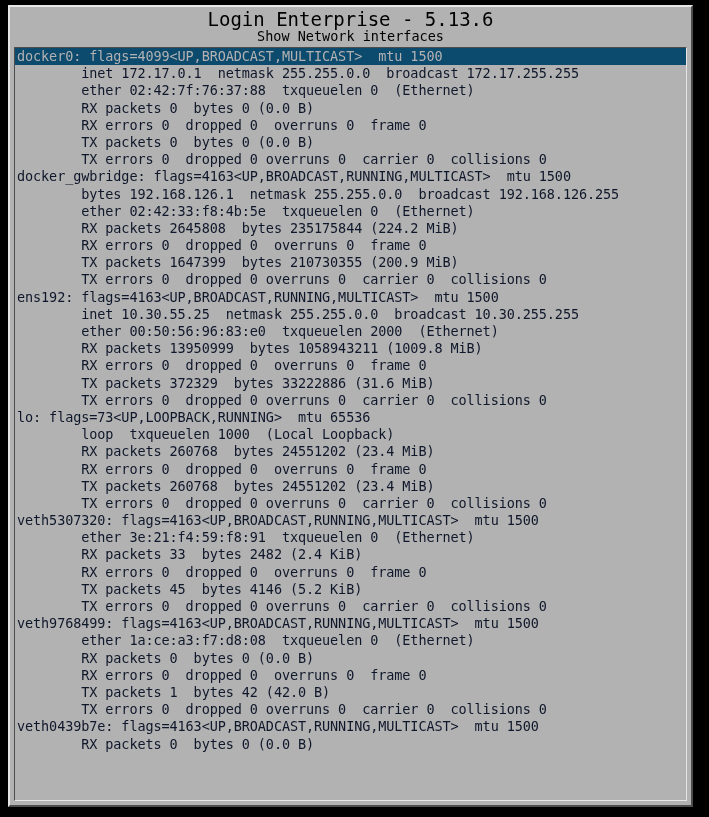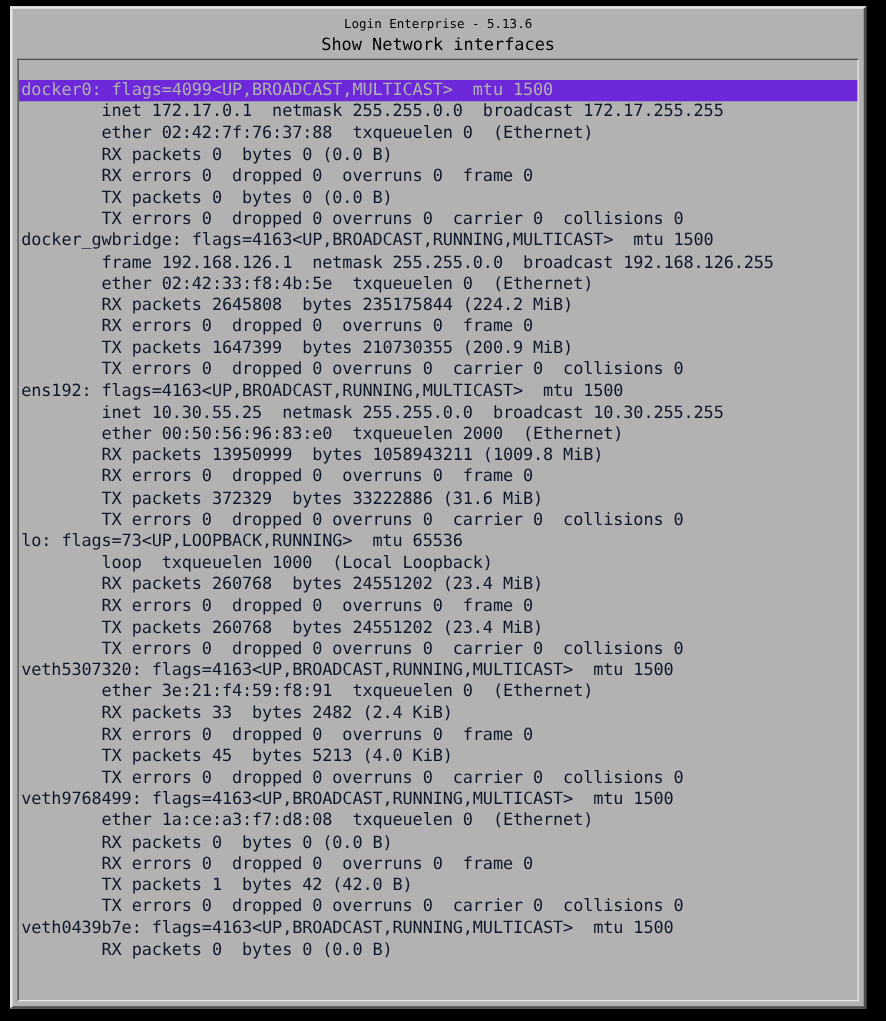--- a/index.html
+++ b/index.html
@@ -29,21 +29,21 @@
     background: #b2b2b2;
     border-top: 2px solid #e6e6e6;
     border-left: 2px solid #e6e6e6;
     border-right: 2px solid #4d4d4d;
     border-bottom: 2px solid #4d4d4d;
     box-sizing: border-box;
     color: #000000;
   }
   .title {
     text-align: center;
-    font-size: 10px;
+    font-size: 19px;
     line-height: 17px;
     padding-top: 4px;
     letter-spacing: 0px;
     white-space: pre;
   }
   .subtitle {
     text-align: center;
     font-size: 13.5px;
     line-height: 17px;
     white-space: pre;
@@ -64,42 +64,41 @@
   .row {
     font-size: 13.5px;
     line-height: 17.2px;
     height: 17.2px;
     white-space: pre;
     padding-left: 2px;
     color: #0f172a;
     letter-spacing: -0.1px;
   }
   .row.selected {
-    background: #6d28d9;
+    background: #0c4a6e;
     color: #b2b2b2;
-    margin-top: 16px;
   }
 </style>
 </head>
 <body>
 
 <div id="screen">
   <div id="dialog">
     <div class="title">Login Enterprise - 5.13.6</div>
     <div class="subtitle">Show Network interfaces</div>
     <div id="listbox">
         <div class="row selected">docker0: flags=4099&lt;UP,BROADCAST,MULTICAST&gt;  mtu 1500</div>
         <div class="row">        inet 172.17.0.1  netmask 255.255.0.0  broadcast 172.17.255.255</div>
         <div class="row">        ether 02:42:7f:76:37:88  txqueuelen 0  (Ethernet)</div>
         <div class="row">        RX packets 0  bytes 0 (0.0 B)</div>
         <div class="row">        RX errors 0  dropped 0  overruns 0  frame 0</div>
         <div class="row">        TX packets 0  bytes 0 (0.0 B)</div>
         <div class="row">        TX errors 0  dropped 0 overruns 0  carrier 0  collisions 0</div>
         <div class="row">docker_gwbridge: flags=4163&lt;UP,BROADCAST,RUNNING,MULTICAST&gt;  mtu 1500</div>
-        <div class="row">        frame 192.168.126.1  netmask 255.255.0.0  broadcast 192.168.126.255</div>
+        <div class="row">        bytes 192.168.126.1  netmask 255.255.0.0  broadcast 192.168.126.255</div>
         <div class="row">        ether 02:42:33:f8:4b:5e  txqueuelen 0  (Ethernet)</div>
         <div class="row">        RX packets 2645808  bytes 235175844 (224.2 MiB)</div>
         <div class="row">        RX errors 0  dropped 0  overruns 0  frame 0</div>
         <div class="row">        TX packets 1647399  bytes 210730355 (200.9 MiB)</div>
         <div class="row">        TX errors 0  dropped 0 overruns 0  carrier 0  collisions 0</div>
         <div class="row">ens192: flags=4163&lt;UP,BROADCAST,RUNNING,MULTICAST&gt;  mtu 1500</div>
         <div class="row">        inet 10.30.55.25  netmask 255.255.0.0  broadcast 10.30.255.255</div>
         <div class="row">        ether 00:50:56:96:83:e0  txqueuelen 2000  (Ethernet)</div>
         <div class="row">        RX packets 13950999  bytes 1058943211 (1009.8 MiB)</div>
         <div class="row">        RX errors 0  dropped 0  overruns 0  frame 0</div>
@@ -108,21 +107,21 @@
         <div class="row">lo: flags=73&lt;UP,LOOPBACK,RUNNING&gt;  mtu 65536</div>
         <div class="row">        loop  txqueuelen 1000  (Local Loopback)</div>
         <div class="row">        RX packets 260768  bytes 24551202 (23.4 MiB)</div>
         <div class="row">        RX errors 0  dropped 0  overruns 0  frame 0</div>
         <div class="row">        TX packets 260768  bytes 24551202 (23.4 MiB)</div>
         <div class="row">        TX errors 0  dropped 0 overruns 0  carrier 0  collisions 0</div>
         <div class="row">veth5307320: flags=4163&lt;UP,BROADCAST,RUNNING,MULTICAST&gt;  mtu 1500</div>
         <div class="row">        ether 3e:21:f4:59:f8:91  txqueuelen 0  (Ethernet)</div>
         <div class="row">        RX packets 33  bytes 2482 (2.4 KiB)</div>
         <div class="row">        RX errors 0  dropped 0  overruns 0  frame 0</div>
-        <div class="row">        TX packets 45  bytes 5213 (4.0 KiB)</div>
+        <div class="row">        TX packets 45  bytes 4146 (5.2 KiB)</div>
         <div class="row">        TX errors 0  dropped 0 overruns 0  carrier 0  collisions 0</div>
         <div class="row">veth9768499: flags=4163&lt;UP,BROADCAST,RUNNING,MULTICAST&gt;  mtu 1500</div>
         <div class="row">        ether 1a:ce:a3:f7:d8:08  txqueuelen 0  (Ethernet)</div>
         <div class="row">        RX packets 0  bytes 0 (0.0 B)</div>
         <div class="row">        RX errors 0  dropped 0  overruns 0  frame 0</div>
         <div class="row">        TX packets 1  bytes 42 (42.0 B)</div>
         <div class="row">        TX errors 0  dropped 0 overruns 0  carrier 0  collisions 0</div>
         <div class="row">veth0439b7e: flags=4163&lt;UP,BROADCAST,RUNNING,MULTICAST&gt;  mtu 1500</div>
         <div class="row">        RX packets 0  bytes 0 (0.0 B)</div>
       </div>

